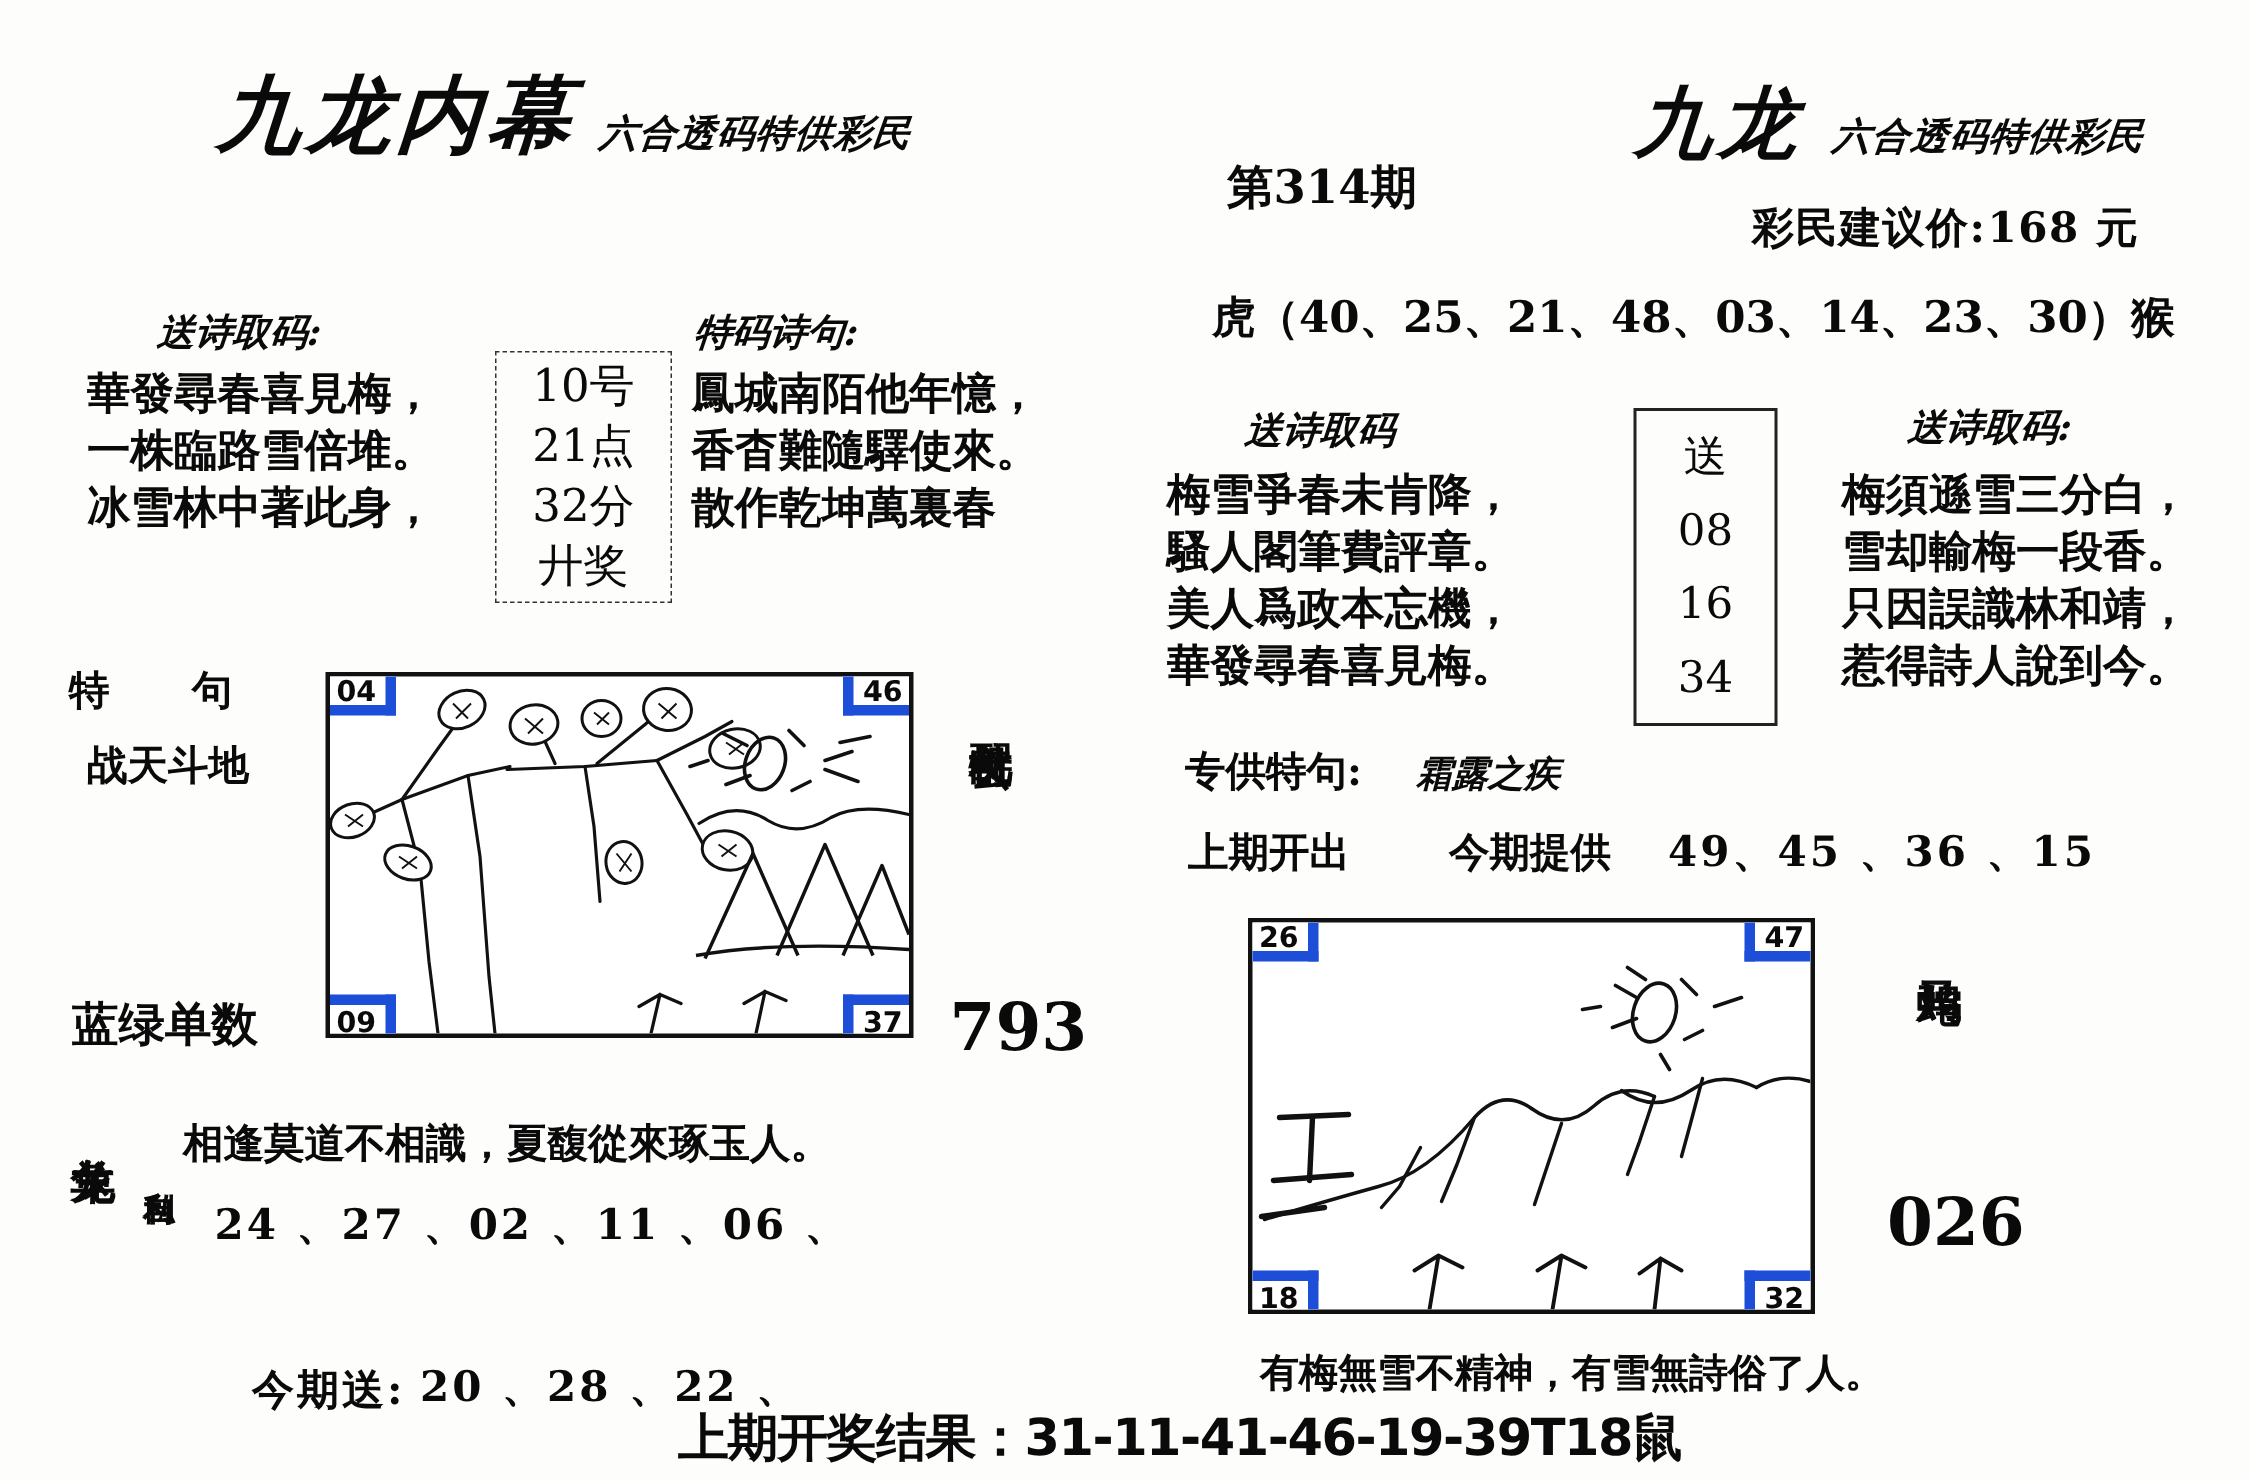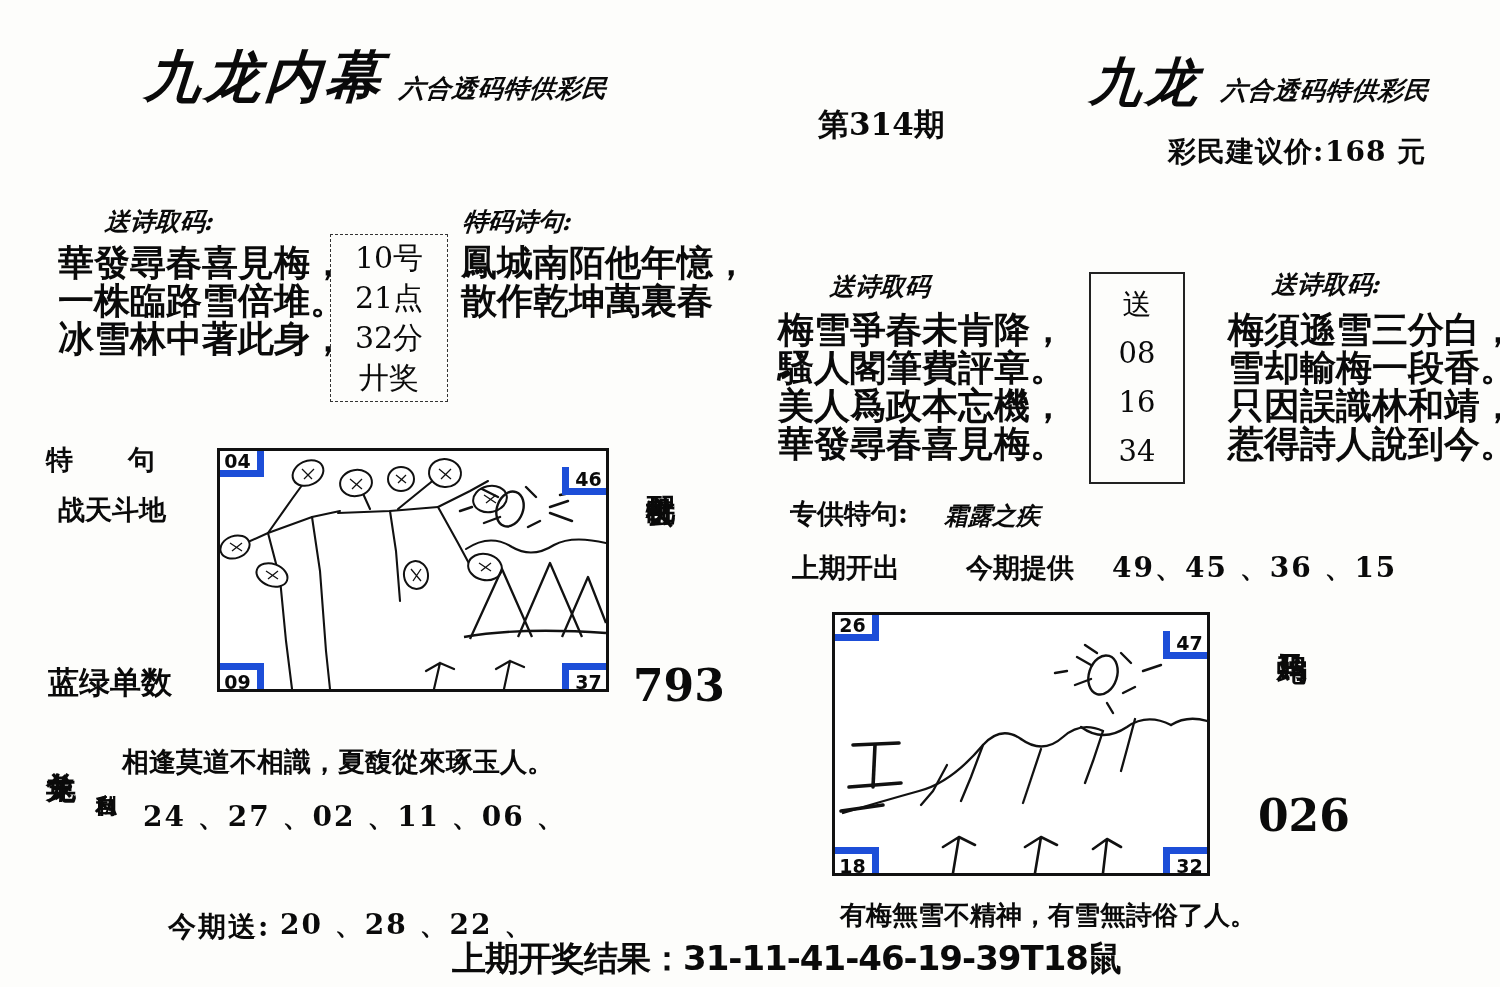--- a/index.html
+++ b/index.html
@@ -43,21 +43,21 @@
   }
 
   
   .label-cn{
     font-family:"DejaVu Serif","Liberation Serif",serif;
     font-weight:bold;font-size:25px;font-style:italic;
     transform:skewX(-5deg);white-space:nowrap;
   }
   .poem{
     font-family:"DejaVu Serif","Liberation Serif",serif;
-    font-weight:bold;font-size:36px;line-height:38px;
+    font-weight:bold;font-size:29px;line-height:38px;
     white-space:nowrap;
   }
   .poem div{white-space:nowrap;}
 
   
   .code-box{
     border:1px dashed #333;
     box-sizing:border-box;
     text-align:center;
     font-family:"DejaVu Serif","Liberation Serif",serif;
@@ -86,21 +86,21 @@
     background:#fff;
     font-family:"DejaVu Sans","Liberation Sans",sans-serif;
     font-size:19px;font-weight:bold;
     text-align:center;
     line-height:24px;
     width:46px;height:28px;
     box-sizing:border-box;
     z-index:5;
   }
   .c-tl{left:-2px;top:-2px;border-top:none;border-left:none;}
-  .c-tr{right:-2px;top:-2px;border-top:none;border-right:none;margin-top:18px;}
+  .c-tr{right:-2px;top:-2px;border-top:none;border-right:none;}
   .c-bl{left:-2px;bottom:-2px;border-bottom:none;border-left:none;}
   .c-br{right:-2px;bottom:-2px;border-bottom:none;border-right:none;}
 
   
   .vert{
     font-family:"DejaVu Serif","Liberation Serif",serif;
     font-weight:bold;
     writing-mode:vertical-rl;
     text-orientation:upright;
     white-space:nowrap;
@@ -153,20 +153,21 @@
     <div>10号</div>
     <div>21点</div>
     <div>32分</div>
     <div>廾奖</div>
   </div>
 
   <div class="abs label-cn" style="left:463px;top:205px;">特码诗句:</div>
 
   <div class="abs poem" style="left:461px;top:243px;">
     <div>鳳城南陌他年憶，</div>
+    <div>香杳難隨驛使來。</div>
     <div>散作乾坤萬裏春</div>
   </div>
 
   <div class="abs med-cn" style="left:46px;top:442px;letter-spacing:14px;">特　句</div>
   <div class="abs med-cn" style="left:58px;top:492px;">战天斗地</div>
 
   <div class="abs" style="left:48px;top:662px;font-family:'DejaVu Serif','Liberation Serif',serif;font-weight:bold;font-size:31px;white-space:nowrap;">蓝绿单数</div>
 
   <div class="abs pic-frame" style="left:217px;top:448px;width:392px;height:244px;">
     <svg width="386" height="238" viewBox="0 0 386 238">
@@ -251,20 +252,21 @@
 
   <div class="abs issue" style="left:818px;top:104px;">第314期</div>
 
   <div class="abs brand-main" style="left:1090px;top:48px;font-size:52px;">九龙</div>
 
   <div class="abs brand-sub" style="left:1222px;top:74px;">六合透码特供彩民</div>
 
   <div class="abs price" style="left:1168px;top:133px;">彩民建议价:</div>
   <div class="abs price" style="left:1325px;top:133px;">168 元</div>
 
+  <div class="abs zodiac-row" style="left:808px;top:192px;">虎（40、25、21、48、03、14、23、30）猴</div>
 
   <div class="abs label-cn" style="left:830px;top:270px;">送诗取码</div>
 
   <div class="abs poem" style="left:778px;top:310px;">
     <div>梅雪爭春未肯降，</div>
     <div>騷人閣筆費評章。</div>
     <div>美人爲政本忘機，</div>
     <div>華發尋春喜見梅。</div>
   </div>
 

